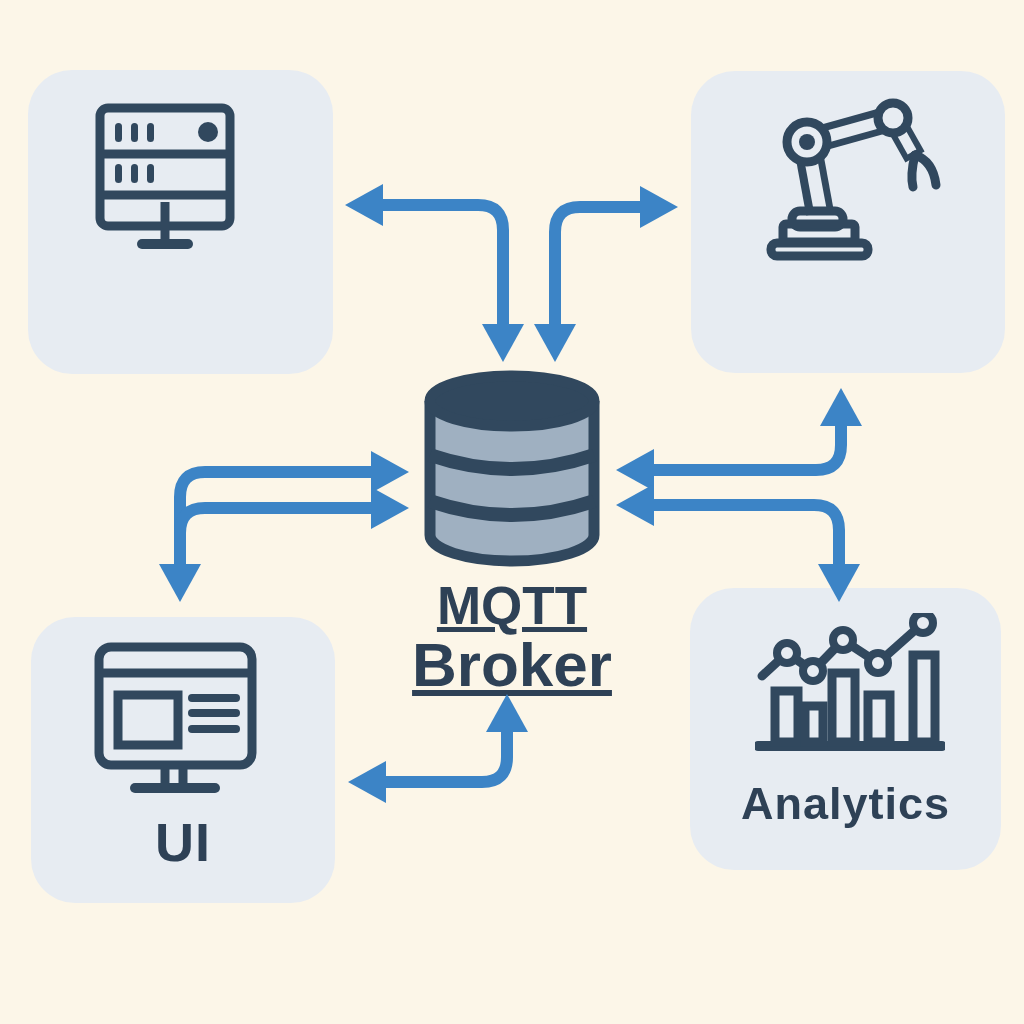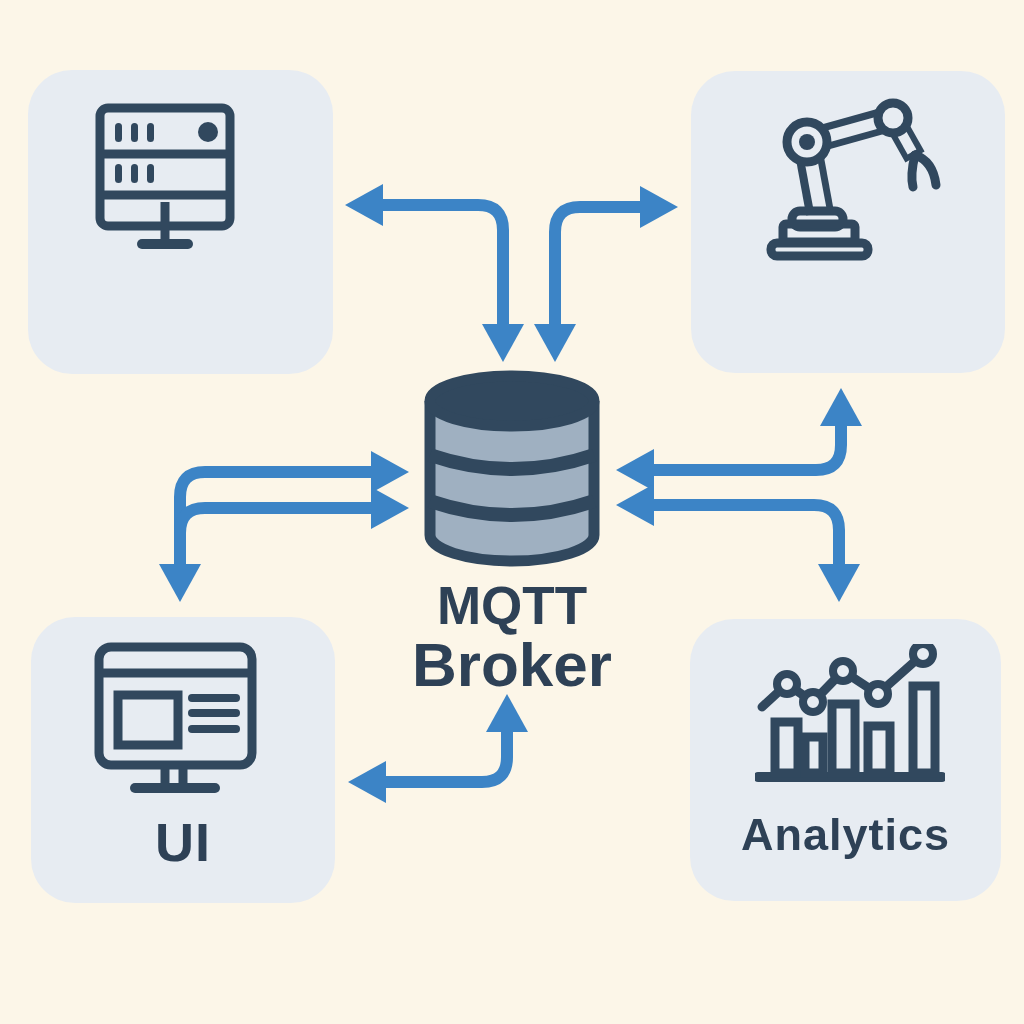--- a/index.html
+++ b/index.html
@@ -22,39 +22,39 @@
     border-radius:44px;
   }
   .node svg{position:absolute;}
   .node-label{
     position:absolute;left:0;right:0;text-align:center;
     color:var(--label-ink);font-weight:bold;letter-spacing:1px;
   }
   #node-server   {left:28px;  top:70px;  width:305px; height:304px;}
   #node-robot    {left:691px; top:71px;  width:314px; height:302px;}
   #node-ui       {left:31px;  top:617px; width:304px; height:286px;}
-  #node-analytics{left:690px; top:619px; width:311px; height:282px;text-decoration:underline;}
+  #node-analytics{left:690px; top:588px; width:311px; height:282px;text-decoration:underline;}
 
   #node-ui .node-label{top:194px;font-size:54px;}
   #node-analytics .node-label{top:190px;font-size:45px;}
 
   .ink-stroke{stroke:var(--icon-ink);fill:none;}
   .ink-fill{fill:var(--icon-ink);stroke:none;}
   .box-fill{fill:var(--node-fill);}
   .beam-light{stroke:var(--node-fill);fill:none;}
 
   #arrow-layer{position:absolute;left:0;top:0;width:1024px;height:1024px;pointer-events:none;}
   .arrow-line{stroke:var(--arrow-blue);stroke-width:12;fill:none;}
   .arrow-head{fill:var(--arrow-blue);stroke:none;}
 
   #broker{position:absolute;left:421px;top:369px;width:182px;}
   #broker svg{display:block;}
   #broker-label{
     position:absolute;left:-60px;right:-60px;top:210px;text-align:center;
-    color:var(--label-ink);font-weight:bold;line-height:1.02;
+    color:var(--label-ink);font-weight:bold;line-height:1.02;text-decoration:underline;
   }
   #broker-label .l1{font-size:53px;display:block;}
   #broker-label .l2{font-size:62px;display:block;}
 </style>
 </head>
 <body>
 
 <div>
 
   <div class="node" id="node-server">

